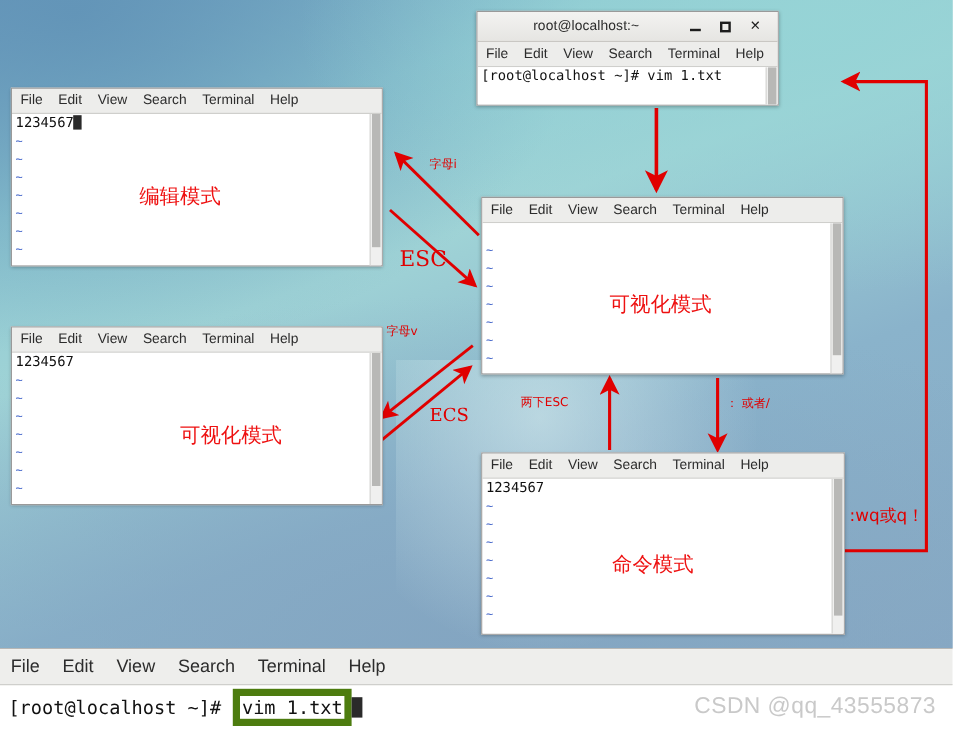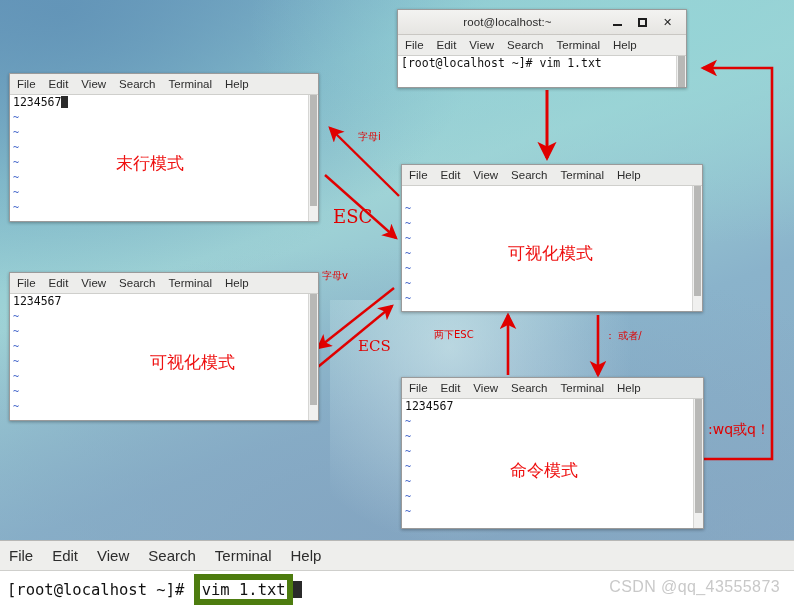--- a/index.html
+++ b/index.html
@@ -218,21 +218,21 @@
     display: inline-block;
     width: 9px;
     height: 17px;
     background: #2a2a2a;
     vertical-align: -3px;
   }
   .watermark {
     position: absolute;
     right: 14px;
     top: 578px;
-    font-size: 16px;
+    font-size: 19px;
     color: #c9c9c9;
     font-family: "Liberation Sans", sans-serif;
     letter-spacing: .4px;
   }
 </style>
 </head>
 <body>
 
 <div id="root">
 
@@ -264,21 +264,21 @@
     </svg>
 
     <div class="anno cn" style="left:358px; top:130px;">字母i</div>
     <div class="anno" style="left:333px; top:206px; font-size:18px;">ESC</div>
     <div class="anno cn" style="left:322px; top:269px;">字母v</div>
     <div class="anno" style="left:358px; top:337px; font-size:15px;">ECS</div>
     <div class="anno cn" style="left:434px; top:328px;">两下ESC</div>
     <div class="anno cn" style="left:605px; top:329px;">： 或者/</div>
     <div class="anno cn" style="left:708px; top:421px; font-size:14px;">:wq或q！</div>
 
-    <div class="term" style="left:397px; top:9px; width:290px; height:79px;">
+    <div class="term" style="left:397px; top:9px; width:252px; height:79px;">
       <div class="titlebar">
         <div class="title">root@localhost:~</div>
         <div class="winbtns">
           <div class="winbtn">
               <div class="ico-min"></div>
             </div>
           <div class="winbtn">
               <div class="ico-max"></div>
             </div>
           <div class="winbtn">✕</div>
@@ -311,21 +311,21 @@
       </div>
       <div class="screen" style="height:127px;">
         <div class="line"><span>1234567</span><span class="cursor-blk"></span></div>
         <div class="line"><span class="tilde">~</span></div>
         <div class="line"><span class="tilde">~</span></div>
         <div class="line"><span class="tilde">~</span></div>
         <div class="line"><span class="tilde">~</span></div>
         <div class="line"><span class="tilde">~</span></div>
         <div class="line"><span class="tilde">~</span></div>
         <div class="line"><span class="tilde">~</span></div>
-        <div class="mode-label" style="left:106px; top:57px;">末行模式</div>
+        <div class="mode-label" style="left:106px; top:57px;">编辑模式</div>
         <div class="statusline">
           
           
           
         </div>
         <div class="scrollbar">
             <div class="thumb" style="height:111px;"></div>
           </div>
       </div>
     </div>

